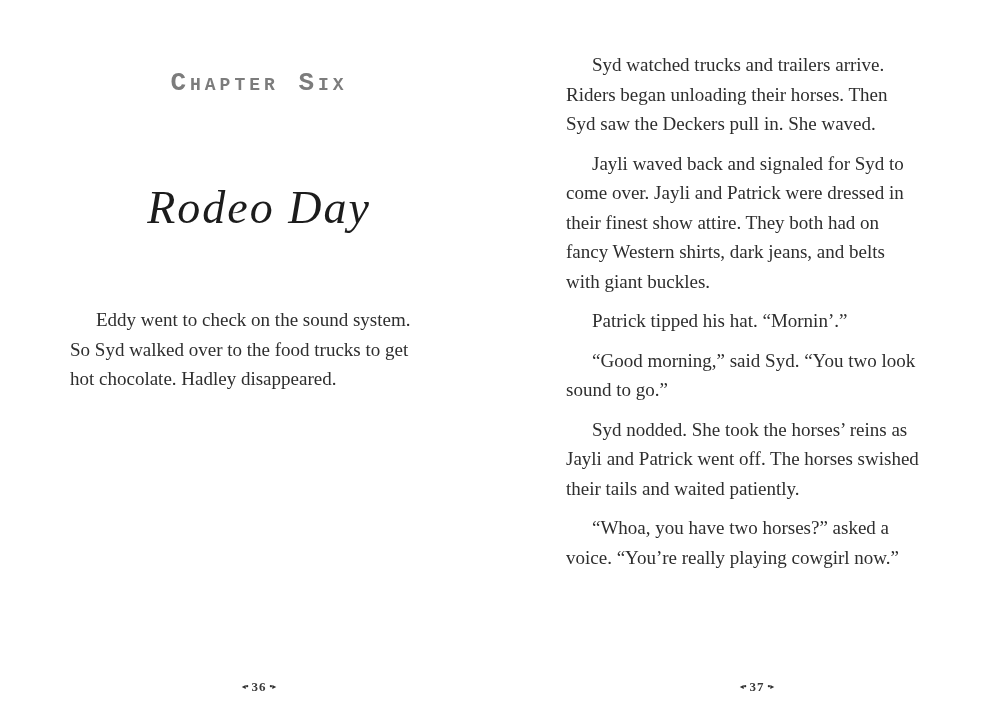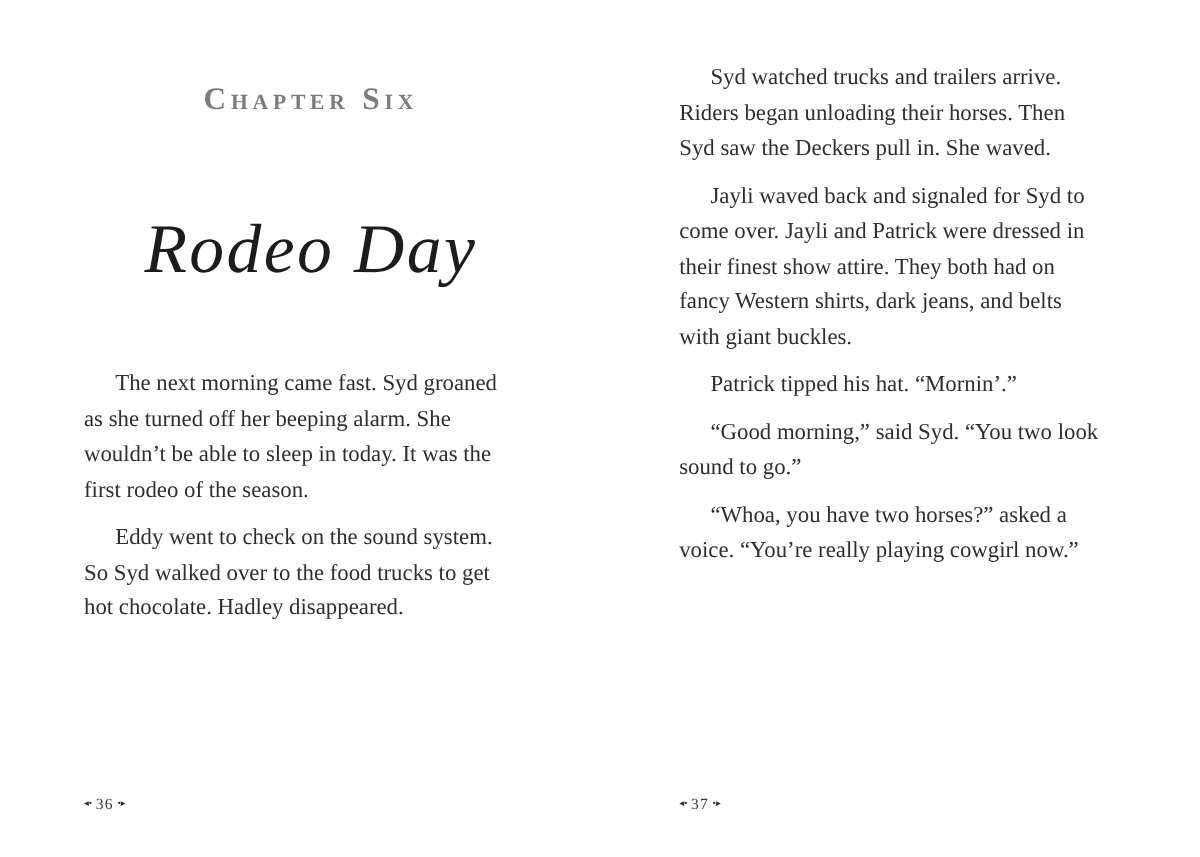--- a/index.html
+++ b/index.html
@@ -31,29 +31,30 @@
     position: absolute;
     left: 0;
     top: 68px;
     width: 100%;
     text-align: center;
     font-variant: small-caps;
     font-weight: bold;
     font-size: 26px;
     letter-spacing: 4px;
     color: #7c7c7c;
+    font-family: Liberation Mono, monospace;
   }
   .chapter-title {
     position: absolute;
     left: 0;
     top: 158px;
     width: 100%;
     text-align: center;
     font-style: italic;
-    font-size: 58px;
+    font-size: 46px;
     line-height: 100px;
     color: #1c1c1c;
     letter-spacing: 2px;
   }
   .text-block {
     position: absolute;
     left: 0;
     width: 100%;
   }
   .left-col .text-block { top: 305px; }
@@ -61,49 +62,46 @@
   .text-block p {
     white-space: pre;
     font-size: 19px;
     line-height: 29.5px;
     text-indent: 26px;
     margin-bottom: 10px;
     color: #2e2e2e;
   }
   .folio {
     position: absolute;
-    bottom: 36px;
+    bottom: 19px;
     left: 0;
     width: 100%;
+    text-align: center;
     font-size: 13px;
-    font-weight: normal;
+    font-weight: bold;
     color: #3a3a3a;
     letter-spacing: 1px;
   }
   .folio .ornament {
     font-size: 8px;
     color: #2e2e2e;
     vertical-align: 2px;
     letter-spacing: 0;
   }
   .folio .num { padding: 0 3px; }
 </style>
 </head>
 <body>
 
 <div class="spread">
 
   <div class="left-col">
     <div class="chapter-label">Chapter Six</div>
     <div class="chapter-title">Rodeo Day</div>
     <div class="text-block">
-      <p>The next morning came fast. Syd groaned
-as she turned off her beeping alarm. She
-wouldn’t be able to sleep in today. It was the
-first rodeo of the season.</p>
       <p>Eddy went to check on the sound system.
 So Syd walked over to the food trucks to get
 hot chocolate. Hadley disappeared.</p>
     </div>
     <div class="folio">
       <span class="ornament">◂•</span><span class="num">36</span><span class="ornament">•▸</span>
     </div>
   </div>
 
   <div class="right-col">
@@ -112,20 +110,23 @@
 Riders began unloading their horses. Then
 Syd saw the Deckers pull in. She waved.</p>
       <p>Jayli waved back and signaled for Syd to
 come over. Jayli and Patrick were dressed in
 their finest show attire. They both had on
 fancy Western shirts, dark jeans, and belts
 with giant buckles.</p>
       <p>Patrick tipped his hat. “Mornin’.”</p>
       <p>“Good morning,” said Syd. “You two look
 sound to go.”</p>
+      <p>Syd nodded. She took the horses’ reins as
+Jayli and Patrick went off. The horses swished
+their tails and waited patiently.</p>
       <p>“Whoa, you have two horses?” asked a
 voice. “You’re really playing cowgirl now.”</p>
     </div>
     <div class="folio">
       <span class="ornament">◂•</span><span class="num">37</span><span class="ornament">•▸</span>
     </div>
   </div>
 
 </div>
 

